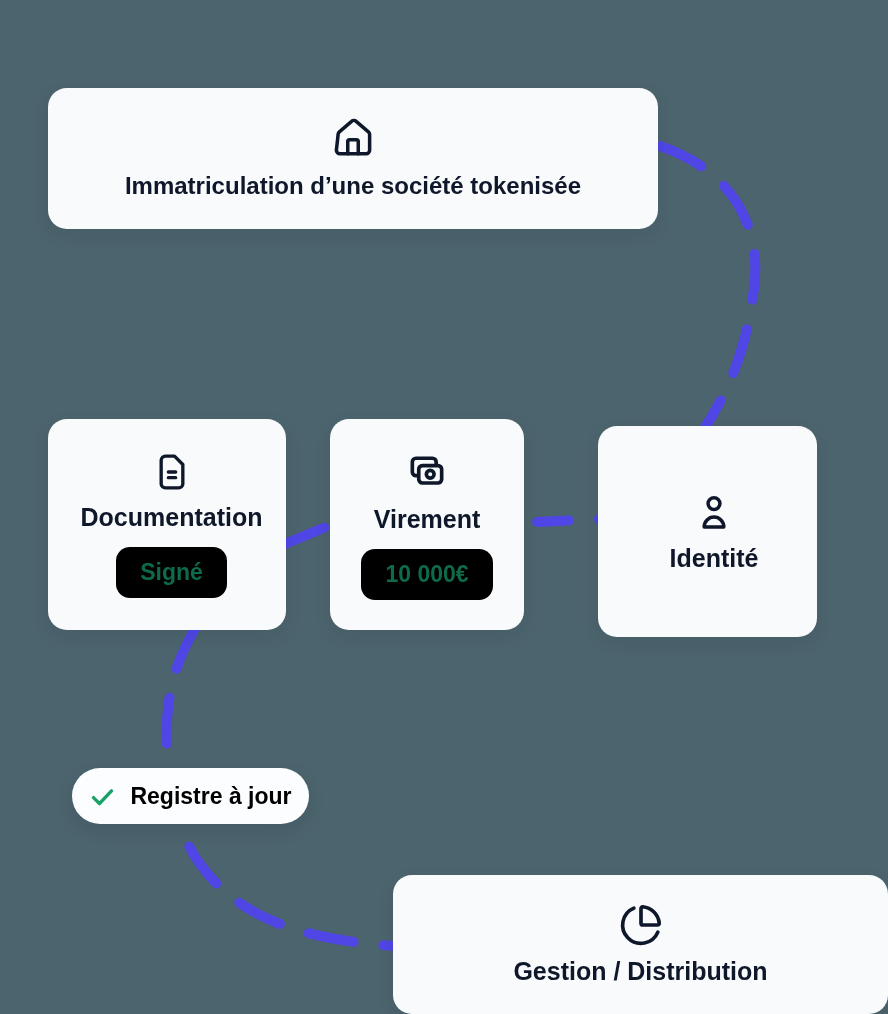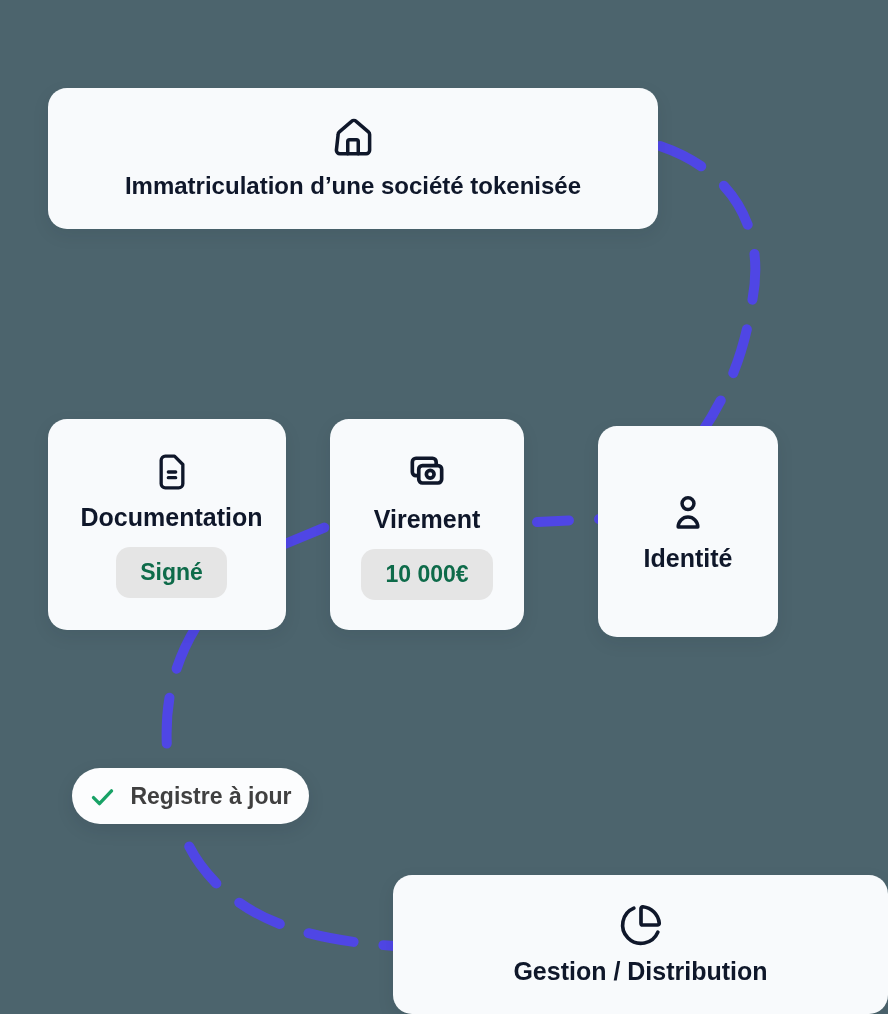--- a/index.html
+++ b/index.html
@@ -38,26 +38,26 @@
   .card-title {
     font-weight: 700;
     color: #0f172a;
     text-align: center;
     white-space: nowrap;
   }
   .top-card    { left: 48px;  top: 88px;  width: 610px; height: 141px; gap: 13px; }
   .top-card .card-title { font-size: 24px; }
   .doc-card    { left: 48px;  top: 419px; width: 229px; height: 211px; gap: 11px; padding-left: 9px; }
   .vir-card    { left: 330px; top: 419px; width: 194px; height: 211px; gap: 11px; }
-  .id-card     { left: 598px; top: 426px; width: 180px; height: 211px; gap: 11px; }
+  .id-card     { left: 598px; top: 426px; width: 206px; height: 211px; gap: 11px; padding-left: 13px; }
   .mid-title   { font-size: 25px; }
   .gestion-card{ left: 393px; top: 875px; width: 495px; height: 139px; gap: 10px; align-items: center; }
   .gestion-card .card-title { font-size: 25px; }
   .badge {
-    background: #e5e5e5;
+    background: #000000;
     color: #0e6b4a;
     font-size: 23px;
     font-weight: 600;
     padding: 12px 24px;
     border-radius: 14px;
     margin-top: 4px;
     white-space: nowrap;
   }
   .pill {
     position: absolute;
@@ -68,21 +68,21 @@
     border-radius: 28px;
     display: flex;
     align-items: center;
     justify-content: center;
     gap: 14px;
     box-shadow: 0 6px 18px rgba(15,23,42,.10);
   }
   .pill-label {
     font-size: 23px;
     font-weight: 700;
-    color: #404040;
+    color: #000000;
     white-space: nowrap;
   }
   .icon { display: flex; align-items: center; justify-content: center; }
 </style>
 </head>
 <body>
 
 <div class="stage">
 
   <svg class="connectors" viewBox="0 0 888 1014" aria-hidden="true">

